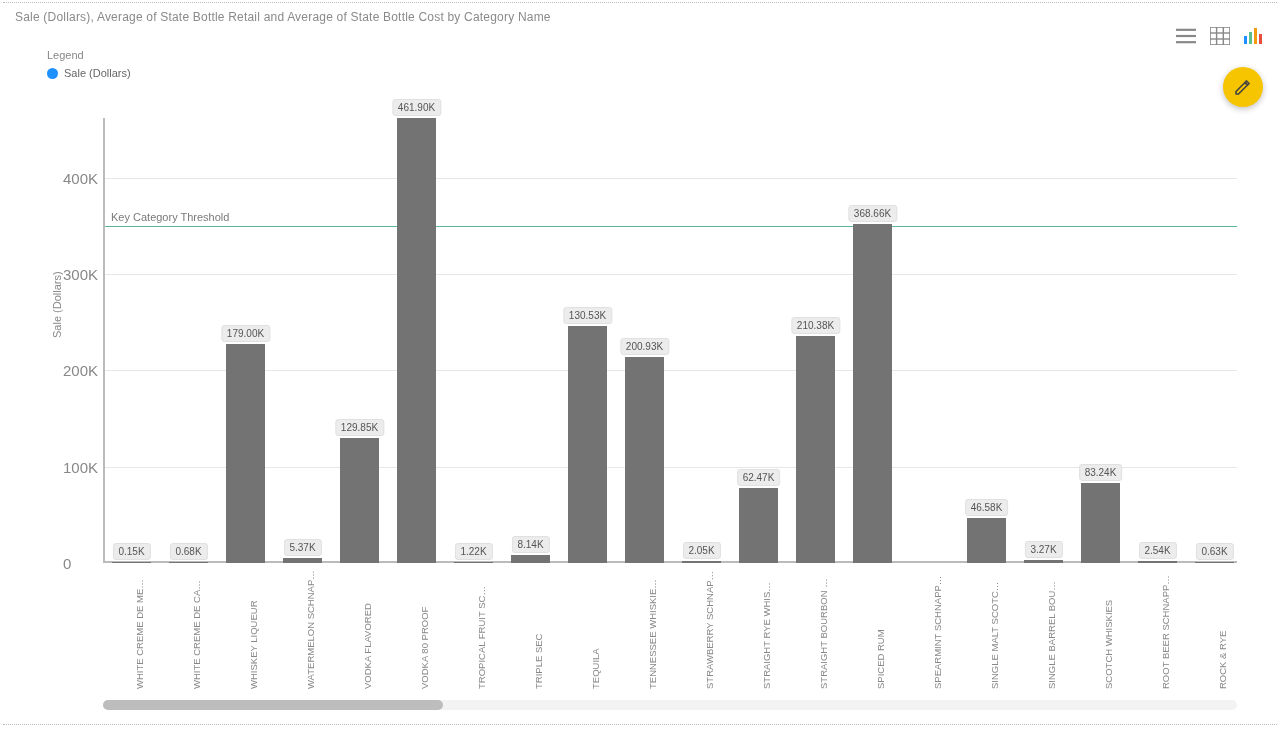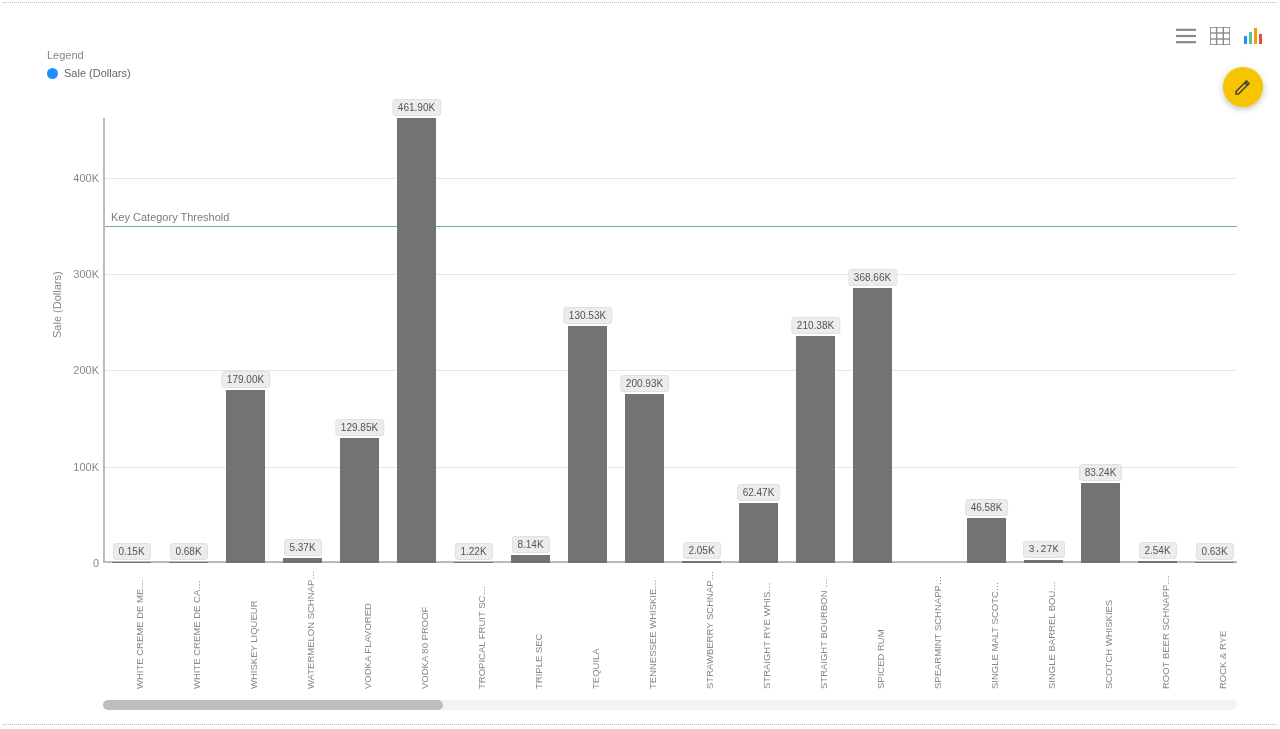--- a/index.html
+++ b/index.html
@@ -45,22 +45,22 @@
   .grid-line {
     position: absolute; left: 0; right: 0; height: 1px; background: #e7e7e7;
   }
   .threshold-line {
     position: absolute; left: 0; right: 0; height: 1px; background: #5fb59a;
   }
   .threshold-label {
     position: absolute; font-size: 11px; color: #7a7a7a;
   }
   .ytick {
-    position: absolute; left: -42px; width: 36px; text-align: right;
-    font-size: 11px; color: #888; transform: translateY(-50%);
+    position: absolute; left: -42px; width: 36px; 
+    font-size: 15px; color: #888; transform: translateY(-50%);
   }
   .yaxis-label {
     position: absolute; left: 48px; top: 335px;
     transform: rotate(-90deg); transform-origin: left top;
     font-size: 11px; color: #888;
   }
 
   .bars { position: absolute; left: 0; right: 0; bottom: 0; height: 100%; }
   .bar-slot { position: absolute; bottom: 0; }
   .bar { position: absolute; bottom: 0; left: 16%; right: 16%; background: #737373; }
@@ -87,20 +87,21 @@
   .hscroll-thumb {
     position: absolute; left: 0; top: 0; height: 10px; width: 30%;
     background: #bdbdbd; border-radius: 5px;
   }
 </style>
 </head>
 <body>
 
 <div class="frame">
 
+  <div class="title">Sale (Dollars), Average of State Bottle Retail and Average of State Bottle Cost by Category Name</div>
 
   <div class="toolbar">
     <div class="tbbtn">
       <svg width="20" height="16" viewBox="0 0 22 16">
         <rect y="0" width="22" height="2.4" fill="#888"></rect>
         <rect y="6.8" width="22" height="2.4" fill="#888"></rect>
         <rect y="13.6" width="22" height="2.4" fill="#888"></rect>
       </svg>
     </div>
     <div class="tbbtn">
@@ -159,21 +160,21 @@
           <div class="bar" style="height: 1px;">
             <div class="bar-label">0.15K</div>
           </div>
         </div>
         <div class="bar-slot" style="left: 57px; width: 57px; height: 100%;">
           <div class="bar" style="height: 1px;">
             <div class="bar-label">0.68K</div>
           </div>
         </div>
         <div class="bar-slot" style="left: 114px; width: 57px; height: 100%;">
-          <div class="bar" style="height: 173px;">
+          <div class="bar" style="height: 219px;">
             <div class="bar-label">179.00K</div>
           </div>
         </div>
         <div class="bar-slot" style="left: 171px; width: 57px; height: 100%;">
           <div class="bar" style="height: 5.1724px;">
             <div class="bar-label">5.37K</div>
           </div>
         </div>
         <div class="bar-slot" style="left: 228px; width: 57px; height: 100%;">
           <div class="bar" style="height: 125.072px;">
@@ -194,50 +195,50 @@
           <div class="bar" style="height: 7.84048px;">
             <div class="bar-label">8.14K</div>
           </div>
         </div>
         <div class="bar-slot" style="left: 456px; width: 57px; height: 100%;">
           <div class="bar" style="height: 237.343px;">
             <div class="bar-label">130.53K</div>
           </div>
         </div>
         <div class="bar-slot" style="left: 513px; width: 57px; height: 100%;">
-          <div class="bar" style="height: 169px;">
+          <div class="bar" style="height: 206px;">
             <div class="bar-label">200.93K</div>
           </div>
         </div>
         <div class="bar-slot" style="left: 570px; width: 57px; height: 100%;">
           <div class="bar" style="height: 1.97457px;">
             <div class="bar-label">2.05K</div>
           </div>
         </div>
         <div class="bar-slot" style="left: 627px; width: 57px; height: 100%;">
-          <div class="bar" style="height: 60px; margin-top: 29px;">
+          <div class="bar" style="height: 75px; margin-top: 29px;">
             <div class="bar-label">62.47K</div>
           </div>
         </div>
         <div class="bar-slot" style="left: 684px; width: 57px; height: 100%;">
           <div class="bar" style="height: 227px;">
             <div class="bar-label">210.38K</div>
           </div>
         </div>
         <div class="bar-slot" style="left: 741px; width: 57px; height: 100%;">
-          <div class="bar" style="height: 275px;">
+          <div class="bar" style="height: 339px;">
             <div class="bar-label">368.66K</div>
           </div>
         </div>
         <div class="bar-slot" style="left: 855px; width: 57px; height: 100%;">
           <div class="bar" style="height: 44.866px;">
             <div class="bar-label">46.58K</div>
           </div>
         </div>
-        <div class="bar-slot" style="left: 912px; width: 57px; height: 100%; font-family: Liberation Mono, monospace;">
+        <div class="bar-slot" style="left: 912px; width: 57px; height: 100%;">
           <div class="bar" style="height: 3.14968px;">
             <div class="bar-label">3.27K</div>
           </div>
         </div>
         <div class="bar-slot" style="left: 969px; width: 57px; height: 100%;">
           <div class="bar" style="height: 80.1771px;">
             <div class="bar-label">83.24K</div>
           </div>
         </div>
         <div class="bar-slot" style="left: 1026px; width: 57px; height: 100%;">

